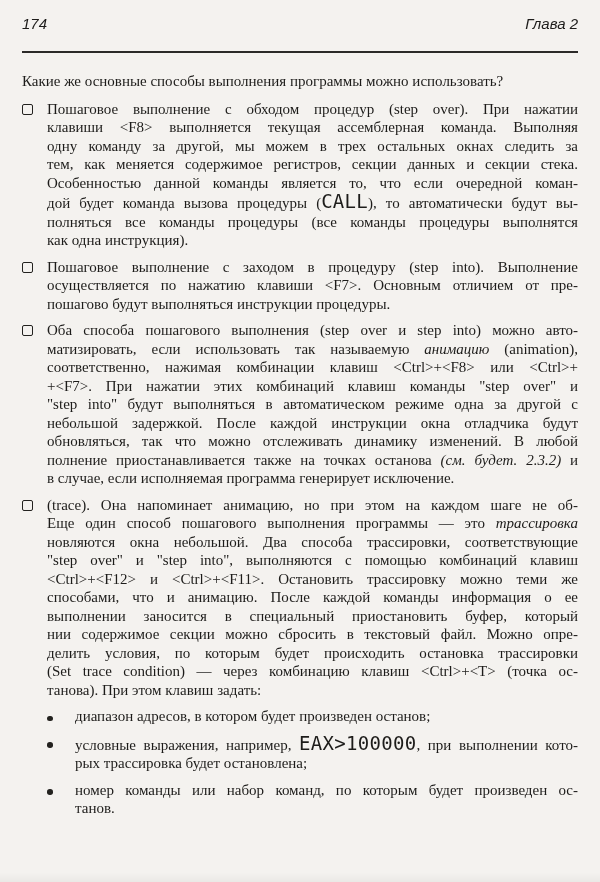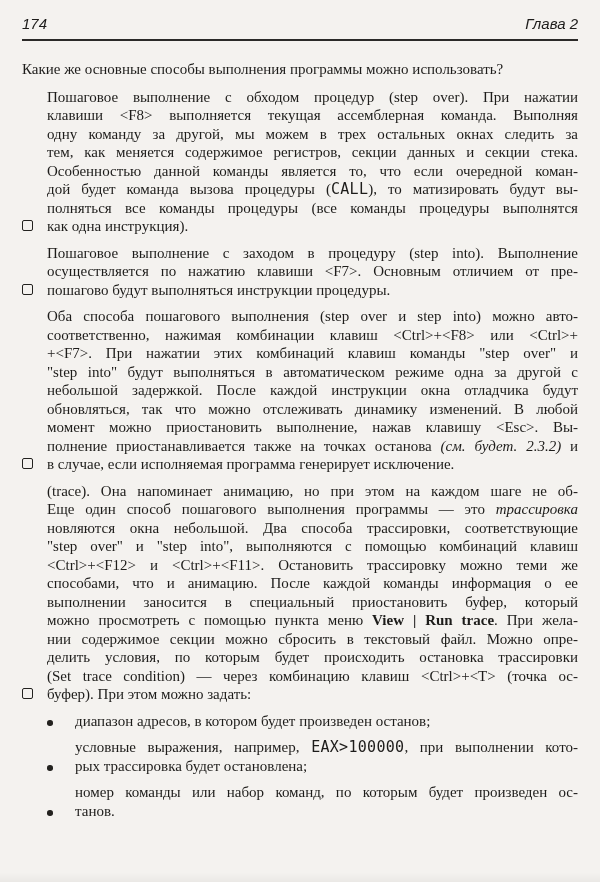--- a/index.html
+++ b/index.html
@@ -24,54 +24,53 @@
   }
   
   .header{
     display:flex;
     justify-content:space-between;
     align-items:flex-end;
     font-family:"Liberation Sans", sans-serif;
     font-style:italic;
     font-size:15px;
     line-height:20px;
-    padding-bottom:5px;
+    padding-bottom:17px;
     border-bottom:2px solid #2b2a28;
   }
   
   .content{
     margin-top:19px;
     font-size:15px;
     line-height:18.5px;
   }
   .para{
     display:flex;
     margin-bottom:8px;
-    align-items:flex-end;
   }
   .para.plain{margin-bottom:9px;}
   .para.dot{margin-left:25px;}
   .marker{
     flex:none;
     width:25px;
   }
   .para.dot .marker{width:28px;}
   .pbody{flex:1;min-width:0;}
   .line{
     text-align:justify;
     text-align-last:justify;
     white-space:normal;
   }
   .line.last{text-align-last:left;}
   .line span{ }
   .line .i{font-style:italic;}
   .line .b{font-weight:bold;}
   .line .m{
     font-family:"DejaVu Sans Mono", monospace;
-    font-size:15px;
+    font-size:19px;
     letter-spacing:.3px;
   }
   
   .box-icon{
     display:inline-block;
     width:9px;height:9px;
     border:1.6px solid #23221f;
     border-radius:2px;
     margin-top:4px;
     background:transparent;
@@ -107,62 +106,61 @@
         </div>
       </div>
       <div class="para box">
         <span class="marker"><span class="box-icon"></span></span>
         <div class="pbody">
           <div class="line"><span>Пошаговое выполнение с обходом процедур (step over). При нажатии</span></div>
           <div class="line"><span>клавиши &lt;F8&gt; выполняется текущая ассемблерная команда. Выполняя</span></div>
           <div class="line"><span>одну команду за другой, мы можем в трех остальных окнах следить за</span></div>
           <div class="line"><span>тем, как меняется содержимое регистров, секции данных и секции стека.</span></div>
           <div class="line"><span>Особенностью данной команды является то, что если очередной коман-</span></div>
-          <div class="line"><span>дой будет команда вызова процедуры (</span><span class="m">CALL</span><span>), то матизировать будут вы-</span></div>
+          <div class="line"><span>дой будет команда вызова процедуры (</span><span class="m">CALL</span><span>), то автоматически будут вы-</span></div>
           <div class="line"><span>полняться все команды процедуры (все команды процедуры выполнятся</span></div>
           <div class="line last"><span>как одна инструкция).</span></div>
         </div>
       </div>
       <div class="para box">
         <span class="marker"><span class="box-icon"></span></span>
         <div class="pbody">
           <div class="line"><span>Пошаговое выполнение с заходом в процедуру (step into). Выполнение</span></div>
           <div class="line"><span>осуществляется по нажатию клавиши &lt;F7&gt;. Основным отличием от пре-</span></div>
           <div class="line last"><span>пошагово будут выполняться инструкции процедуры.</span></div>
         </div>
       </div>
       <div class="para box">
         <span class="marker"><span class="box-icon"></span></span>
         <div class="pbody">
           <div class="line"><span>Оба способа пошагового выполнения (step over и step into) можно авто-</span></div>
+          <div class="line"><span>матизировать, если использовать так называемую </span><span class="i">анимацию</span><span> (animation),</span></div>
           <div class="line"><span>соответственно, нажимая комбинации клавиш &lt;Ctrl&gt;+&lt;F8&gt; или &lt;Ctrl&gt;+</span></div>
           <div class="line"><span>+&lt;F7&gt;. При нажатии этих комбинаций клавиш команды "step over" и</span></div>
           <div class="line"><span>"step into" будут выполняться в автоматическом режиме одна за другой с</span></div>
           <div class="line"><span>небольшой задержкой. После каждой инструкции окна отладчика будут</span></div>
           <div class="line"><span>обновляться, так что можно отслеживать динамику изменений. В любой</span></div>
-          <div class="line"><span>момент можно приостановить выполнение, нажав клавишу &lt;Esc&gt;. Вы-</span></div>
           <div class="line"><span>полнение приостанавливается также на точках останова </span><span class="i">(см. будет. 2.3.2)</span><span> и</span></div>
           <div class="line last"><span>в случае, если исполняемая программа генерирует исключение.</span></div>
         </div>
       </div>
       <div class="para box">
         <span class="marker"><span class="box-icon"></span></span>
         <div class="pbody">
           <div class="line"><span>(trace). Она напоминает анимацию, но при этом на каждом шаге не об-</span></div>
           <div class="line"><span>Еще один способ пошагового выполнения программы — это </span><span class="i">трассировка</span></div>
           <div class="line"><span>новляются окна небольшой. Два способа трассировки, соответствующие</span></div>
           <div class="line"><span>"step over" и "step into", выполняются с помощью комбинаций клавиш</span></div>
           <div class="line"><span>&lt;Ctrl&gt;+&lt;F12&gt; и &lt;Ctrl&gt;+&lt;F11&gt;. Остановить трассировку можно теми же</span></div>
           <div class="line"><span>способами, что и анимацию. После каждой команды информация о ее</span></div>
           <div class="line"><span>выполнении заносится в специальный приостановить буфер, который</span></div>
-          <div class="line"><span>можно просмотреть с помощью пункта меню </span><span class="b">View | Run trace</span><span>. При жела-</span></div>
           <div class="line"><span>нии содержимое секции можно сбросить в текстовый файл. Можно опре-</span></div>
           <div class="line"><span>делить условия, по которым будет происходить остановка трассировки</span></div>
           <div class="line"><span>(Set trace condition) — через комбинацию клавиш &lt;Ctrl&gt;+&lt;T&gt; (точка ос-</span></div>
-          <div class="line last"><span>буфер). При этом можно задать:</span></div>
+          <div class="line last"><span>танова). При этом клавиш задать:</span></div>
         </div>
       </div>
       <div class="para dot">
         <span class="marker"><span class="dot-icon"></span></span>
         <div class="pbody">
           <div class="line last"><span>диапазон адресов, в котором будет произведен останов;</span></div>
         </div>
       </div>
       <div class="para dot">
         <span class="marker"><span class="dot-icon"></span></span>

